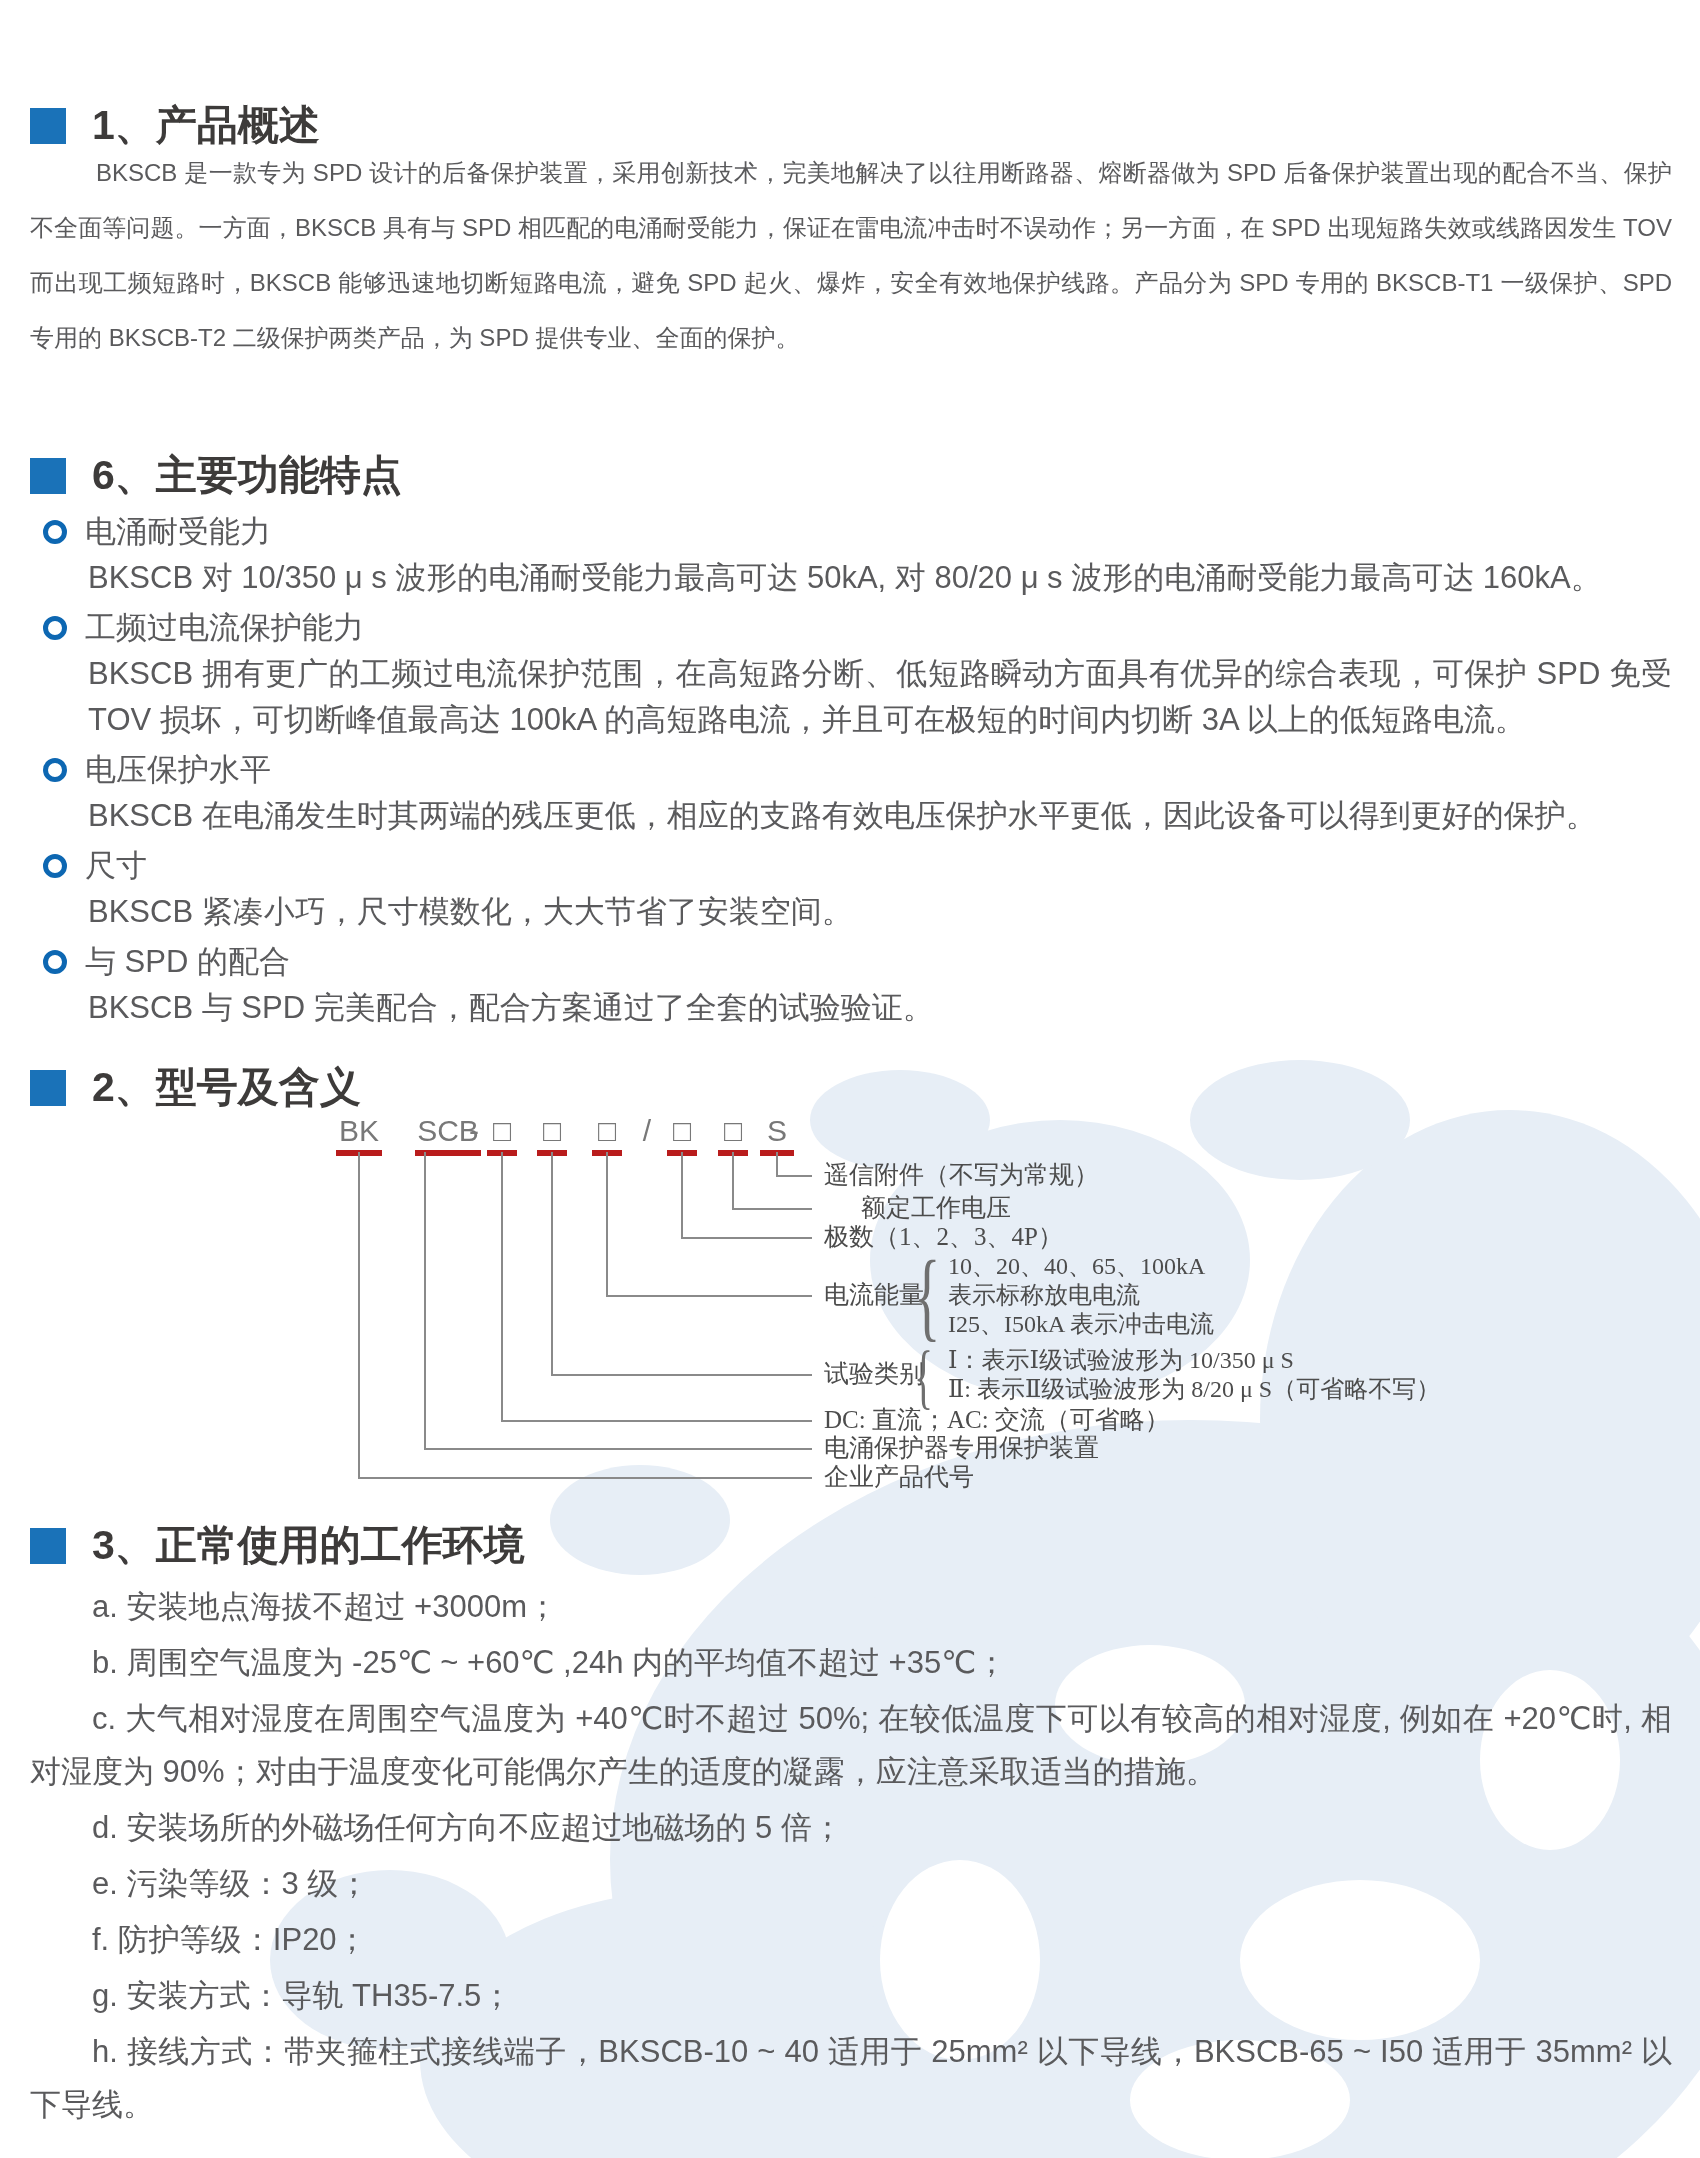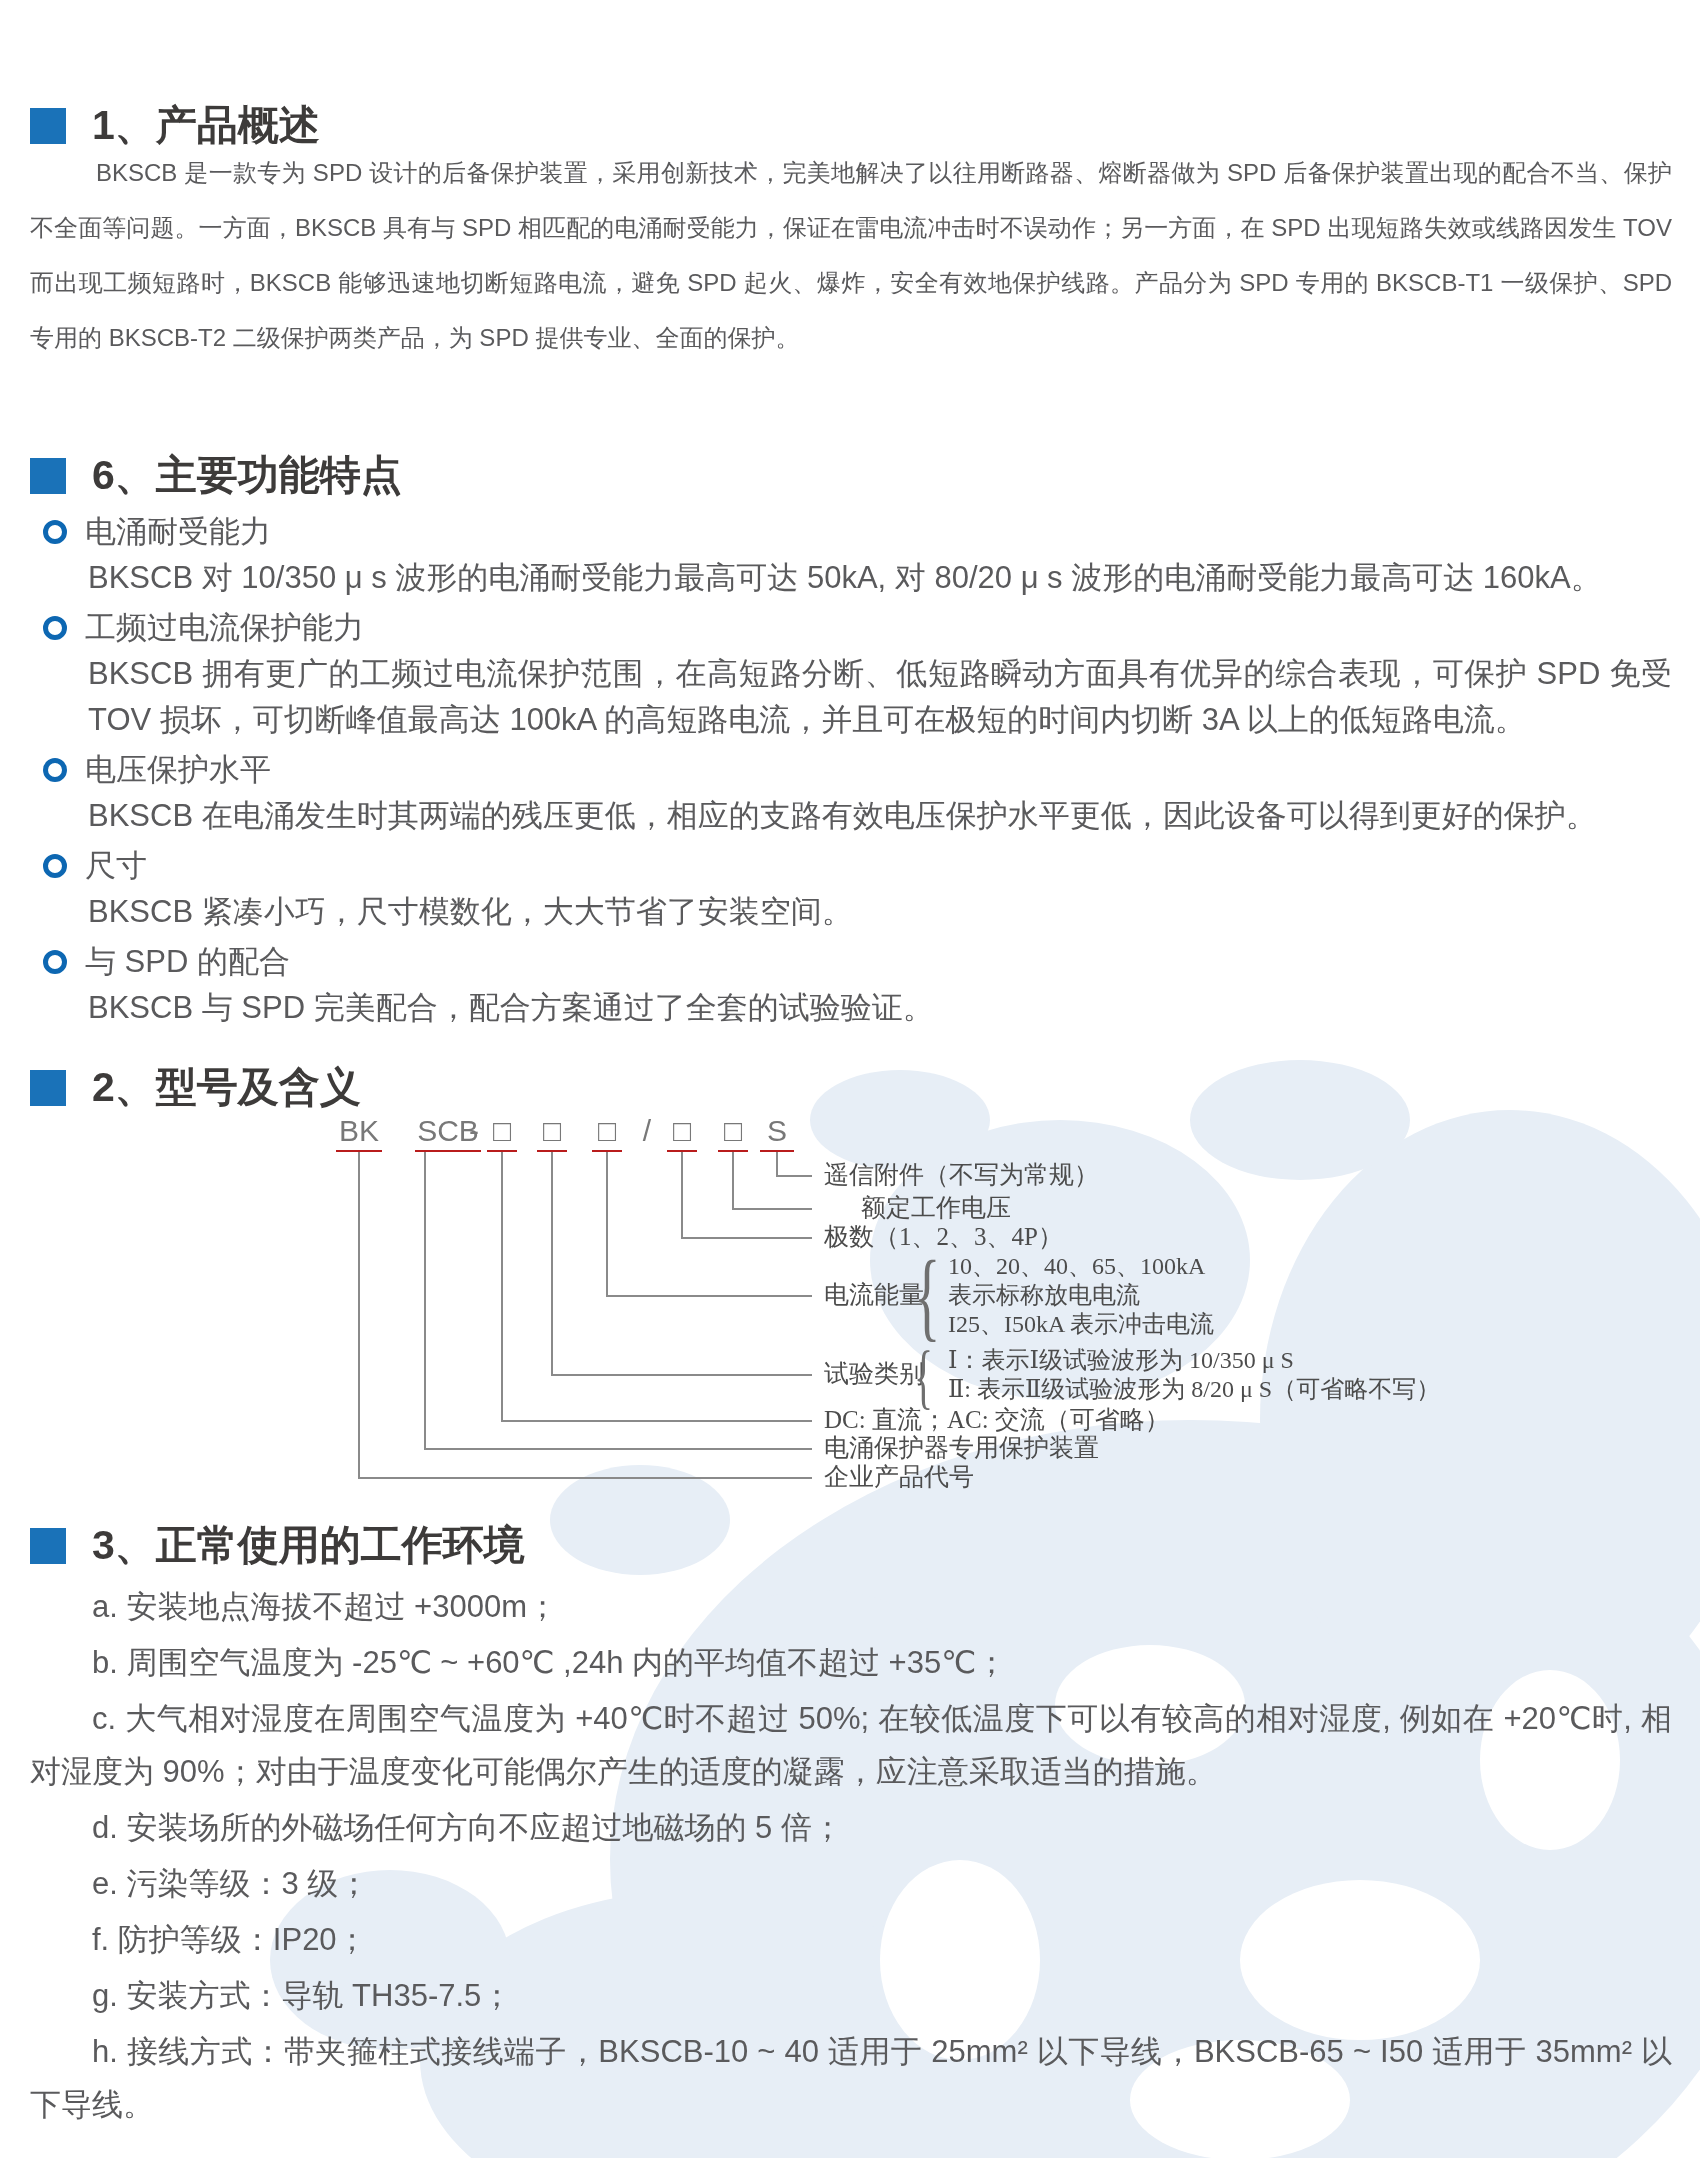--- a/index.html
+++ b/index.html
@@ -23,21 +23,21 @@
   
   .features{position:absolute;left:30px;top:509px;width:1642px;font-size:31px;}
   .feat{margin-bottom:4px;}
   .feat-label{display:flex;align-items:center;gap:18px;padding-left:13px;line-height:46px;}
   .ring{width:20px;height:20px;border:5px solid #0d67b2;border-radius:50%;flex:0 0 auto;box-sizing:border-box;width:24px;height:24px;}
   .feat-desc{padding-left:58px;line-height:46px;text-align:justify;}
 
   
   .diagram{position:absolute;left:0;top:1100px;width:1700px;height:420px;}
   .code-seg{position:absolute;top:12px;height:38px;line-height:38px;text-align:center;
-            font-size:30px;color:#787878;border-bottom:2px solid #b91c1c;}
+            font-size:30px;color:#787878;border-bottom:6px solid #b91c1c;}
   .code-plain{position:absolute;top:12px;height:38px;line-height:38px;text-align:center;
             font-size:30px;color:#787878;}
   .vline{position:absolute;width:2px;background:#8a8a8a;top:52px;}
   .hline{position:absolute;height:2px;background:#8a8a8a;}
   .dlabel{position:absolute;left:824px;height:32px;line-height:32px;font-size:25px;
           color:#4c4c4c;font-family:"Liberation Serif","DejaVu Serif",serif;white-space:nowrap;}
   .brace{position:absolute;left:914px;color:#6f6f6f;
          font-family:"Liberation Serif","DejaVu Serif",serif;font-weight:200;
          transform:scaleX(0.55);transform-origin:left center;}
   .brace-3{top:148px;font-size:100px;line-height:96px;height:96px;}

